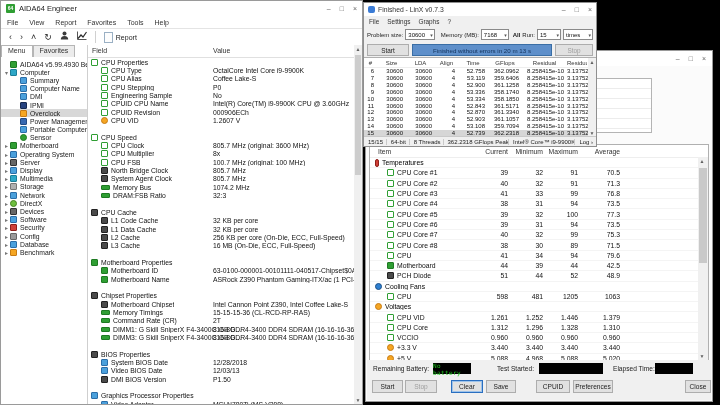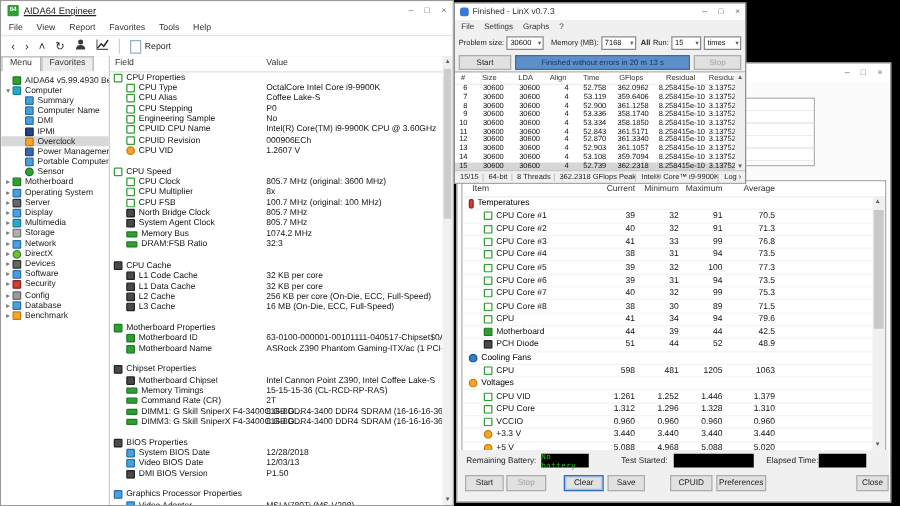--- a/index.html
+++ b/index.html
@@ -10,21 +10,21 @@
   .tb{display:flex;align-items:center;background:#fff;}
   .winctl{margin-left:auto;display:flex;align-items:center;gap:9px;color:#666;}
   .winctl span{font-size:7px;line-height:7px;}
   .ellipsis{white-space:nowrap;overflow:hidden;text-overflow:ellipsis;}
 
   
   #aida{left:0;top:0;width:363px;height:405px;border-color:#9a9a9a;}
   #aida .tb{height:15px;padding:0 5px;}
   #aida-logo{width:9px;height:9px;background:#2f9e33;color:#fff;font-size:5px;line-height:9px;
              text-align:center;border-radius:1px;margin-right:4px;flex:none;font-weight:bold;}
-  #aida-title{font-size:7.5px;color:#222;text-decoration:underline;}
+  #aida-title{font-size:7.5px;color:#222;}
   #aida-menubar{height:12px;display:flex;align-items:center;padding:0 6px;gap:11px;
                 font-size:7px;color:#333;background:#fff;}
   #aida-toolbar{height:16px;display:flex;align-items:center;padding:0 4px;
                 border-top:1px solid #e4e4e4;border-bottom:1px solid #d9d9d9;background:#fff;}
   .tbtn{font-size:9px;color:#2b2b2b;margin:0 4px;line-height:14px;}
   .tsep{width:1px;height:12px;background:#d0d0d0;margin:0 4px;}
   #report-btn{display:flex;align-items:center;gap:3px;font-size:7px;color:#222;padding:0 4px;}
   .page-ic{width:7px;height:9px;background:#fdfdfd;border:1px solid #9ab0c4;flex:none;}
   
   #sidebar{position:absolute;left:0;top:44px;width:86px;bottom:0;background:#fff;

